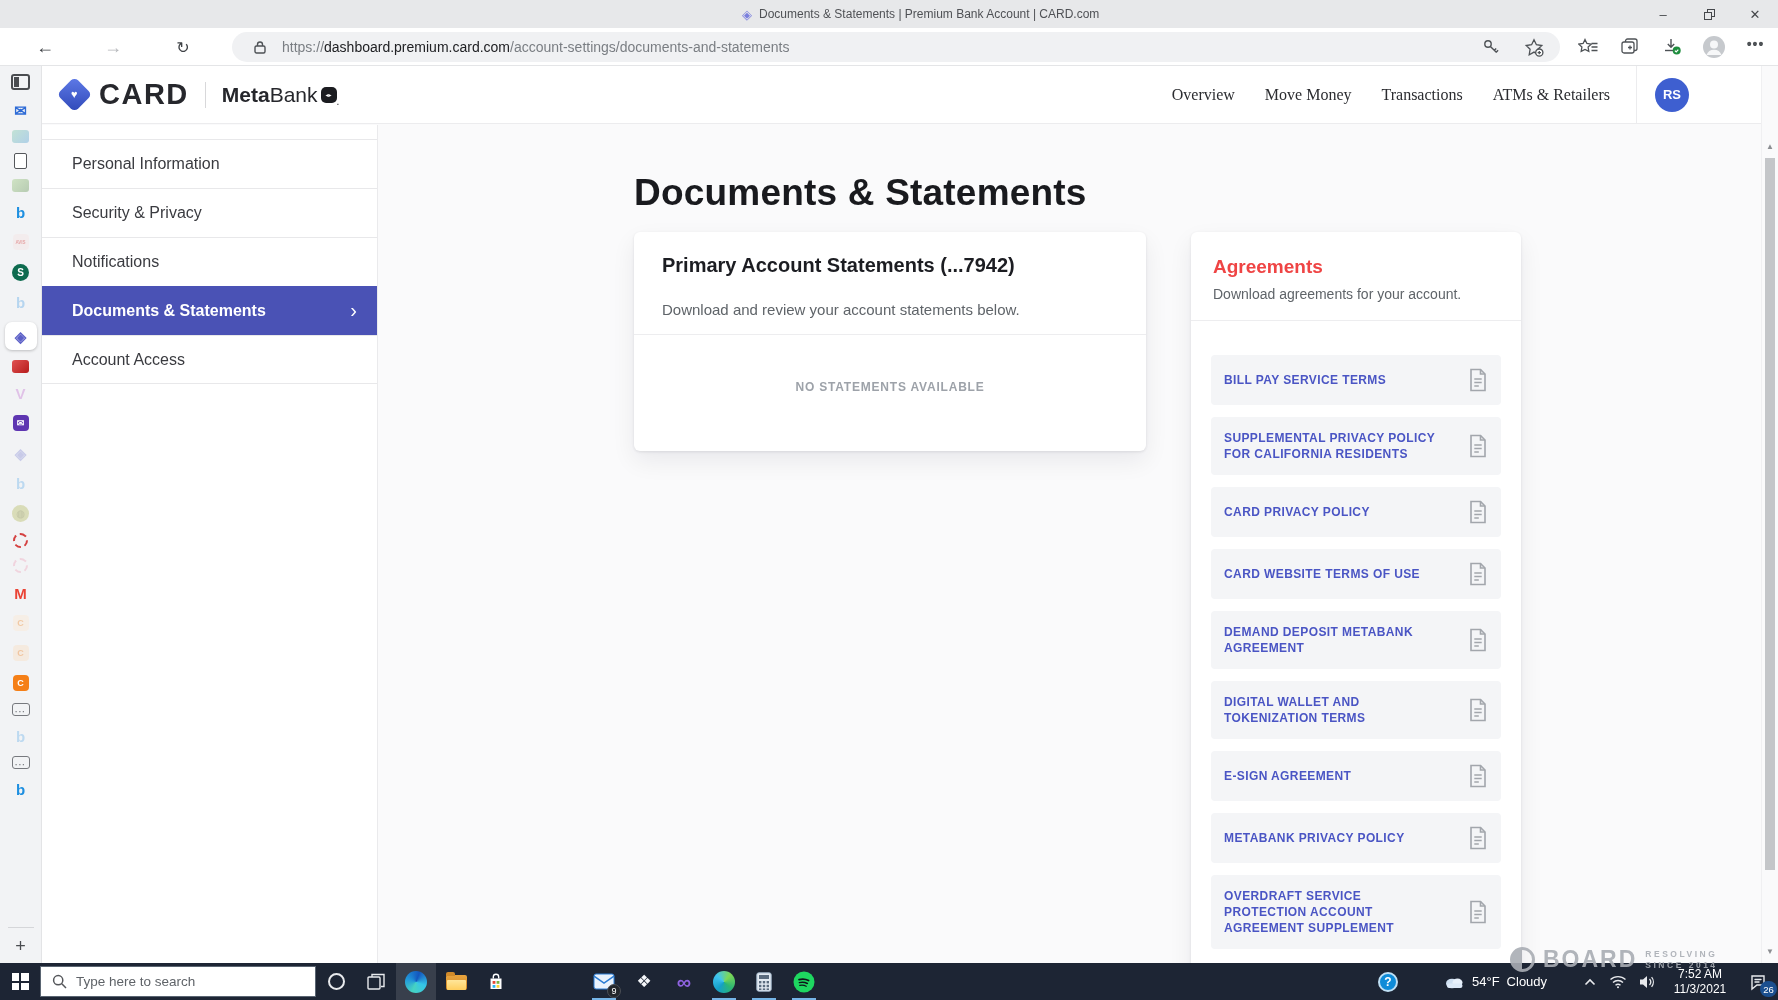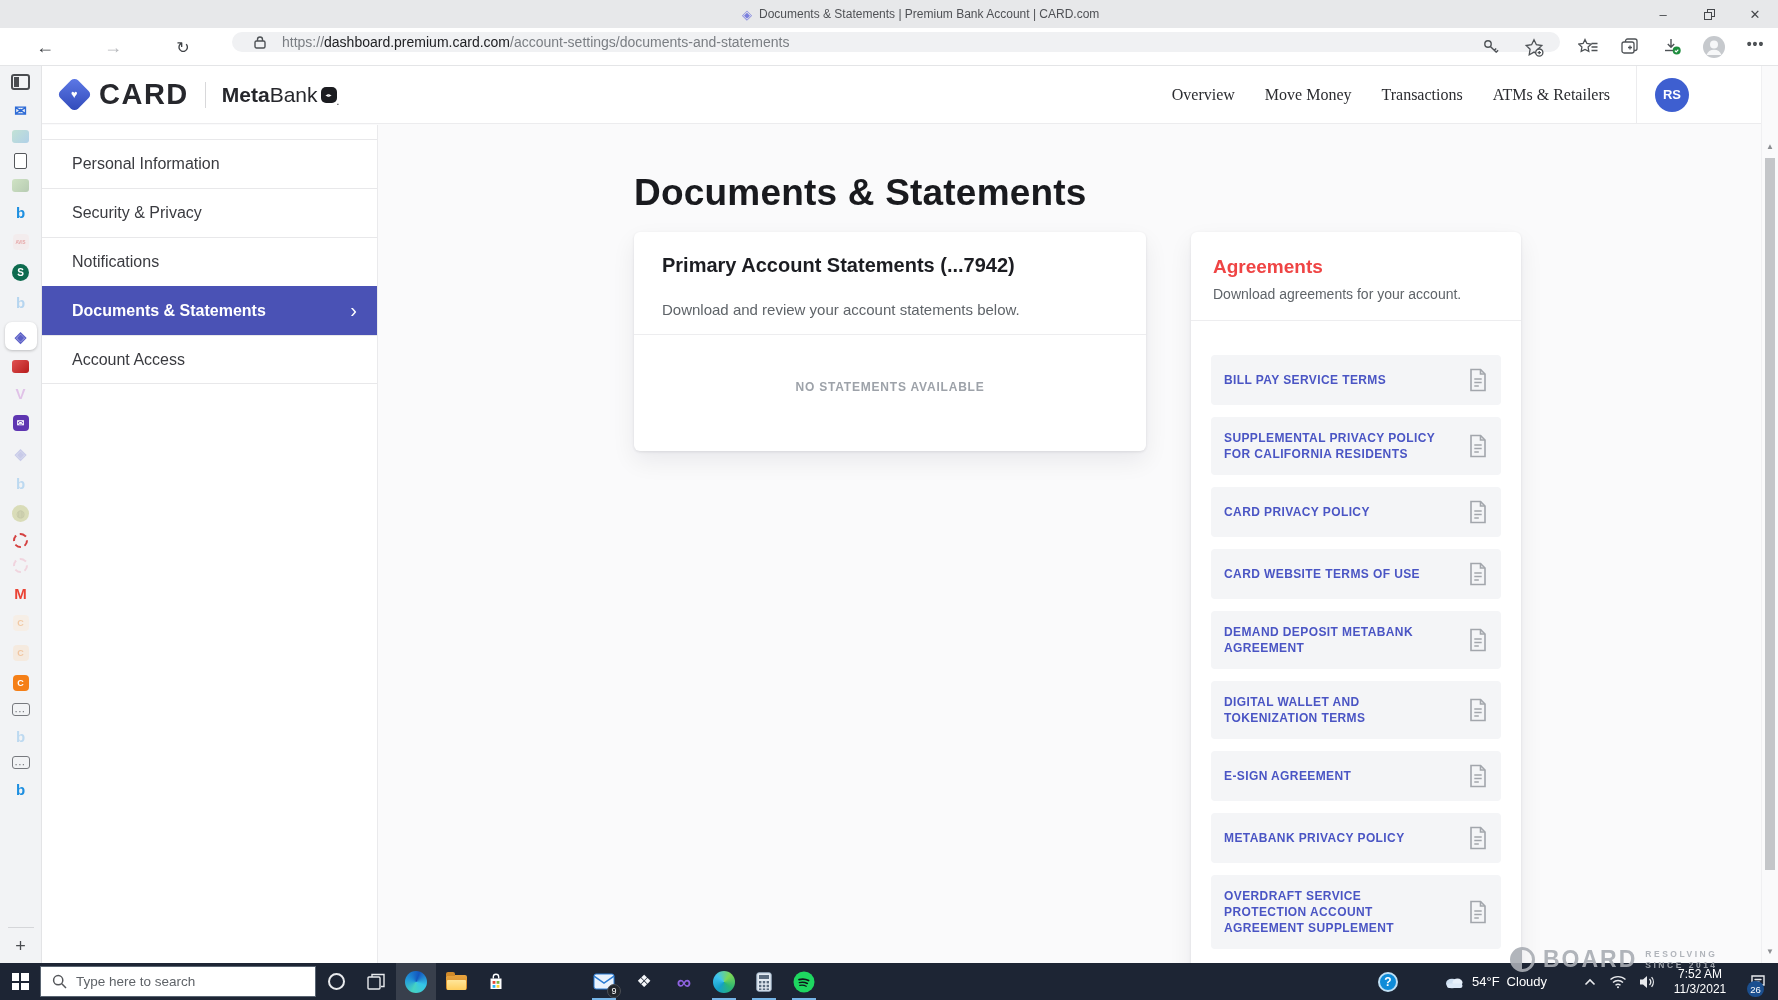--- a/index.html
+++ b/index.html
@@ -15,21 +15,21 @@
 .restore{width:11px;height:11px;position:relative;}
 .restore i{position:absolute;border:1.2px solid #45474B;display:block;}
 .restore .r2{right:0;top:0;width:8px;height:8px;}
 .restore .r1{left:0;bottom:0;width:8px;height:8px;background:#E7E8EA;}
 
 .toolbar{position:absolute;top:28px;left:0;width:100%;height:38px;background:#fff;border-bottom:1px solid #E4E5E7;}
 .nav-ico{position:absolute;top:6px;width:26px;height:26px;display:flex;align-items:center;justify-content:center;font-size:18px;color:#3F4246;}
 .ico-back{left:32px;}
 .ico-fwd{left:100px;color:#B6B8BC;}
 .ico-refresh{left:170px;font-size:16px;}
-.url-pill{position:absolute;left:232px;top:4px;width:1328px;height:20px;background:#F0F1F3;border-radius:15px;display:flex;align-items:center;}
+.url-pill{position:absolute;left:232px;top:4px;width:1328px;height:30px;background:#F0F1F3;border-radius:15px;display:flex;align-items:center;}
 .lock-wrap{margin-left:22px;display:flex;align-items:center;}
 .url-text{margin-left:16px;font-size:14px;color:#202124;white-space:nowrap;}
 .url-text .dim{color:#7A7E83;}
 .pill-right{position:absolute;right:14px;top:0;height:30px;display:flex;gap:18px;align-items:center;}
 .tb-right{position:absolute;right:10px;top:6px;display:flex;gap:17px;align-items:center;}
 .tb-ico{width:25px;height:25px;display:flex;align-items:center;justify-content:center;}
 .dots{font-weight:bold;color:#4E5256;font-size:14px;letter-spacing:1px;margin-top:-6px;}
 
 
 .main{position:absolute;top:66px;left:0;width:100%;bottom:37px;display:flex;}
@@ -130,21 +130,21 @@
 .badge{position:absolute;right:3px;bottom:2px;width:14px;height:14px;border-radius:50%;background:#22262B;border:1px solid #4A4E55;color:#fff;font-size:9px;display:flex;align-items:center;justify-content:center;}
 .tray-help{position:absolute;left:1368px;top:0;width:40px;height:37px;display:flex;align-items:center;justify-content:center;cursor:pointer;}
 .help-ico{width:20px;height:20px;border-radius:50%;background:#0E8BD8;border:2px solid #BFE0F5;color:#fff;font-weight:bold;font-size:12px;display:flex;align-items:center;justify-content:center;}
 .tray-weather{position:absolute;left:1443px;top:0;height:37px;display:flex;align-items:center;gap:7px;color:#fff;font-size:13px;cursor:pointer;}
 .tray-btn{position:absolute;top:0;height:37px;display:flex;align-items:center;justify-content:center;cursor:pointer;}
 .t-chev{left:1578px;width:24px;}
 .t-wifi{left:1604px;width:28px;}
 .t-vol{left:1634px;width:28px;}
 .tray-clock{position:absolute;left:1664px;top:4px;width:72px;text-align:center;color:#fff;font-size:12px;line-height:15px;cursor:pointer;}
 .tray-action{position:absolute;left:1738px;top:0;width:40px;height:37px;display:flex;align-items:center;justify-content:center;cursor:pointer;}
-.n-badge{position:absolute;right:14px;bottom:3px;min-width:17px;height:16px;border-radius:9px;background:#1B4F8F;color:#fff;font-size:9.5px;display:flex;align-items:center;justify-content:center;padding:0 2px;}
+.n-badge{position:absolute;right:1px;bottom:3px;min-width:17px;height:16px;border-radius:9px;background:#1B4F8F;color:#fff;font-size:9.5px;display:flex;align-items:center;justify-content:center;padding:0 2px;}
 
 
 .watermark{position:absolute;left:1510px;top:947px;display:flex;align-items:center;gap:8px;z-index:40;color:#A9ADB4;opacity:.9;pointer-events:none;}
 .wm-circle{width:25px;height:25px;border-radius:50%;border:3px solid #A9ADB4;background:linear-gradient(90deg,#A9ADB4 50%,transparent 50%);flex:none;}
 .wm-brand{font-size:23px;font-weight:800;letter-spacing:2px;line-height:1;}
 .wm-col{display:flex;flex-direction:column;font-size:8.5px;font-weight:bold;letter-spacing:2.5px;line-height:11px;}
 </style>
 </head>
 <body>
 

